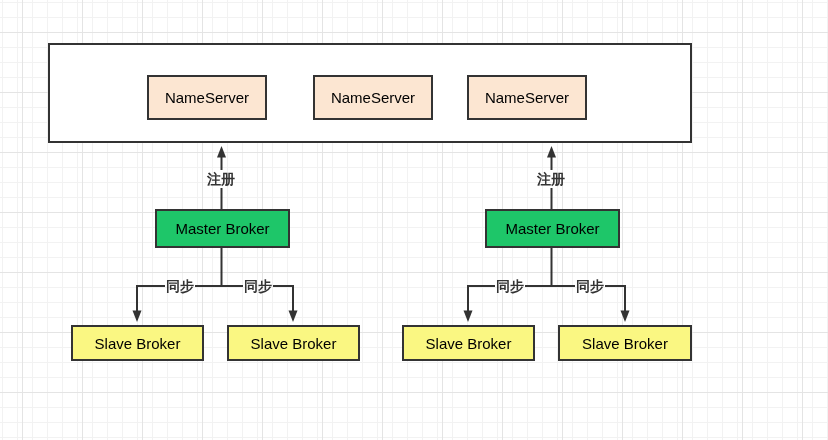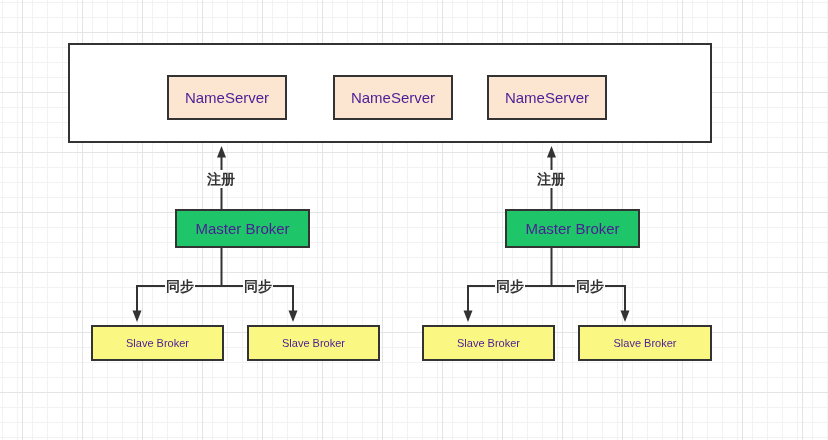--- a/index.html
+++ b/index.html
@@ -30,31 +30,30 @@
     height: 440px;
     pointer-events: none;
   }
   .node {
     position: absolute;
     box-sizing: border-box;
     border: 2px solid #333333;
     display: flex;
     align-items: center;
     justify-content: center;
-    color: #4c1d95;
+    color: #000000;
     font-size: 15px;
     white-space: nowrap;
-    margin-left: 20px;
   }
   .cluster {
     background: #ffffff;
   }
   .ns    { background: #fce6d2; }
   .master{ background: #1ec669; align-items: center; }
-  .slave { background: #faf782; font-size: 11px; }
+  .slave { background: #faf782; font-size: 15px; }
   .edge-label {
     position: absolute;
     transform: translate(-50%, -50%);
     color: #333333;
     font-size: 14px;
     white-space: nowrap;
     line-height: 1;
     font-weight: bold;
   }
 </style>

